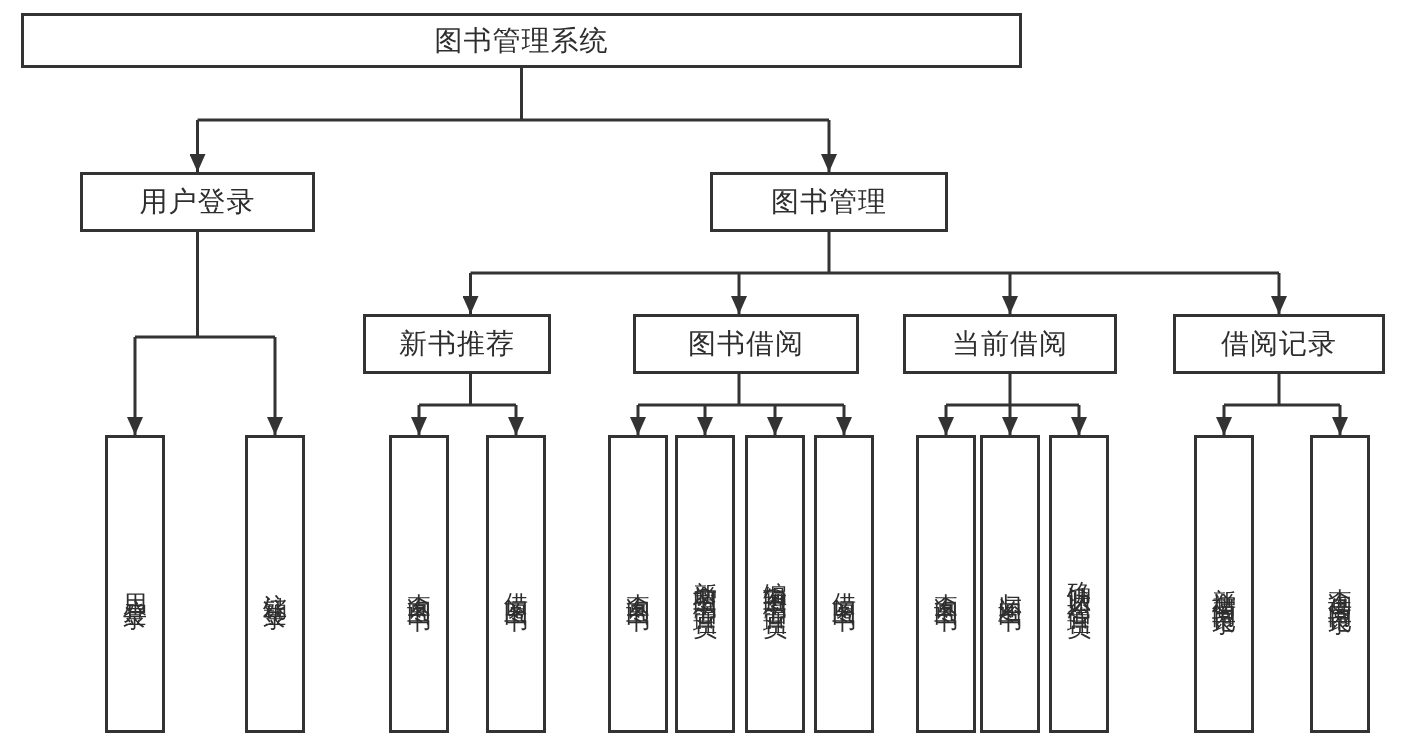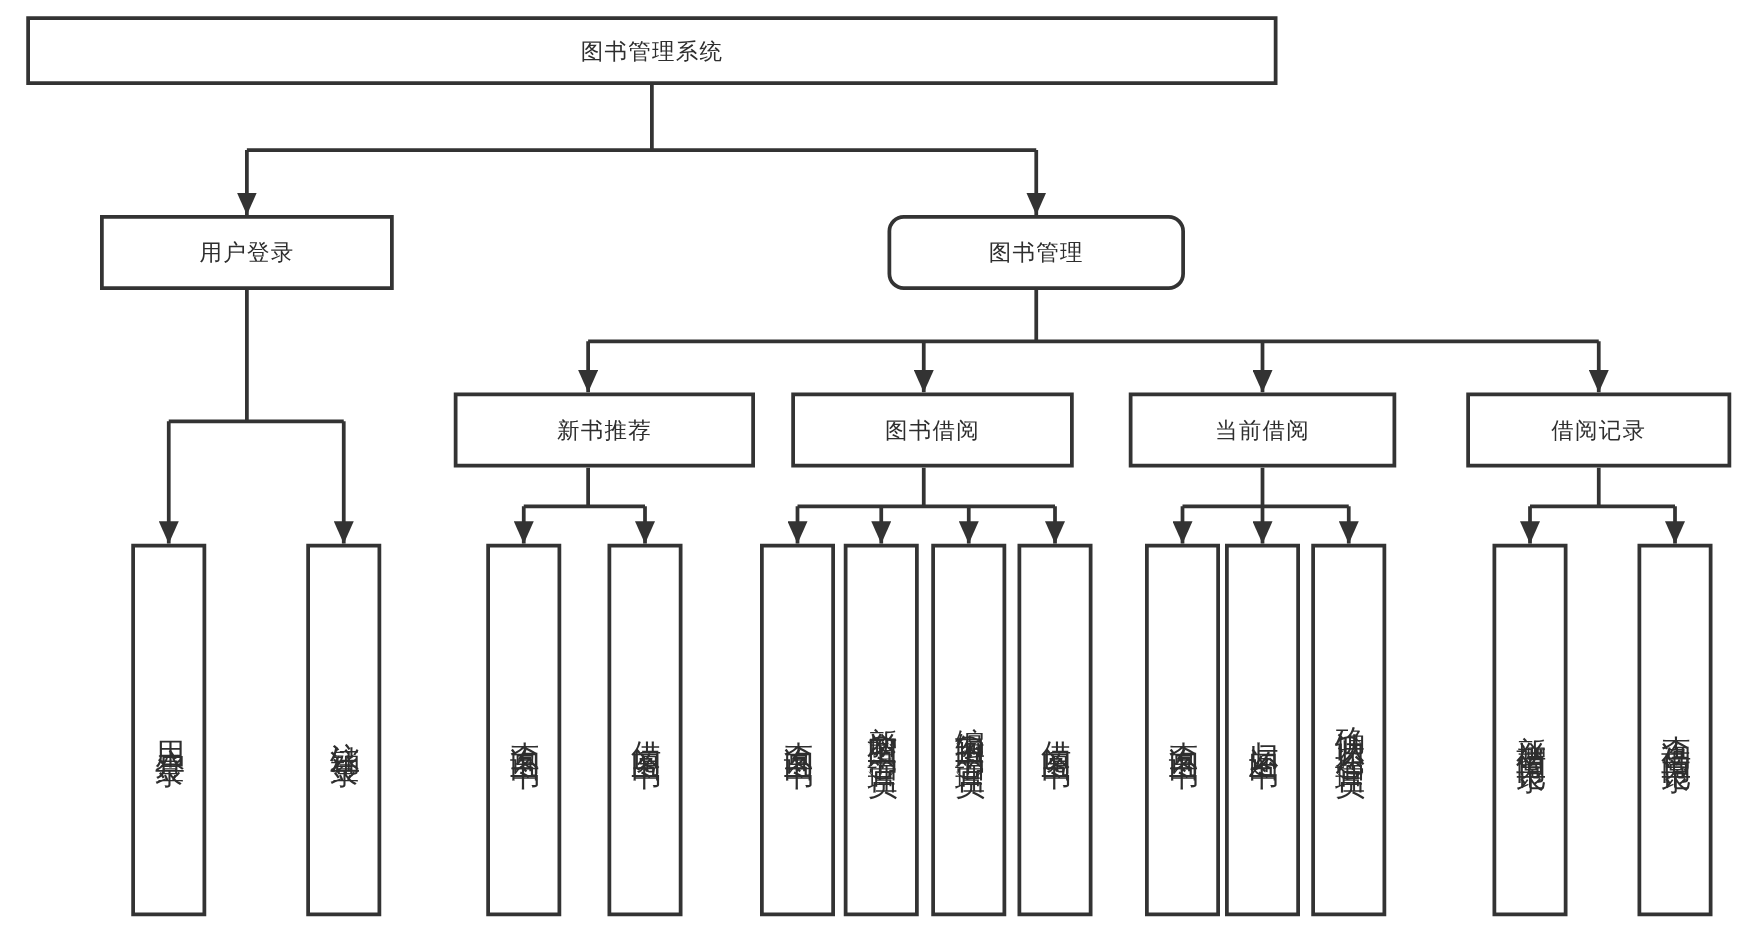--- a/index.html
+++ b/index.html
@@ -23,21 +23,21 @@
     box-sizing: border-box;
     background: #ffffff;
     border: 3px solid #333333;
     display: flex;
     align-items: center;
     justify-content: center;
     z-index: 2;
   }
   .hbox {
     height: 55px;
-    font-size: 18px;
+    font-size: 28px;
     letter-spacing: 1px;
     white-space: nowrap;
   }
   .lvl2, .lvl3 { height: 60px; }
   .vbox {
     top: 435px;
     width: 60px;
     height: 298px;
     font-size: 24px;
     writing-mode: vertical-rl;
@@ -100,23 +100,23 @@
 
       <path d="M1279 374 V405 M1224 405 H1340"></path>
       <line x1="1224" y1="405" x2="1224" y2="435" marker-end="url(#arrow)"></line>
       <line x1="1340" y1="405" x2="1340" y2="435" marker-end="url(#arrow)"></line>
     </g>
   </svg>
 
   <div class="node hbox" style="left:21px; top:13px; width:1001px;">图书管理系统</div>
 
   <div class="node hbox lvl2" style="left:80px; top:172px; width:235px;">用户登录</div>
-  <div class="node hbox lvl2" style="left:710px; top:172px; width:238px;border-radius:13px;">图书管理</div>
+  <div class="node hbox lvl2" style="left:710px; top:172px; width:238px;">图书管理</div>
 
-  <div class="node hbox lvl3" style="left:363px; top:314px; width:241px;">新书推荐</div>
+  <div class="node hbox lvl3" style="left:363px; top:314px; width:188px;">新书推荐</div>
   <div class="node hbox lvl3" style="left:633px; top:314px; width:226px;">图书借阅</div>
   <div class="node hbox lvl3" style="left:903px; top:314px; width:214px;text-align:right;">当前借阅</div>
   <div class="node hbox lvl3" style="left:1173px; top:314px; width:212px;">借阅记录</div>
 
   <div class="node vbox" style="left:105px;">用户登录</div>
   <div class="node vbox" style="left:245px;">注销登录</div>
 
   <div class="node vbox" style="left:389px;">查询图书</div>
   <div class="node vbox" style="left:486px;">借阅图书</div>
 

